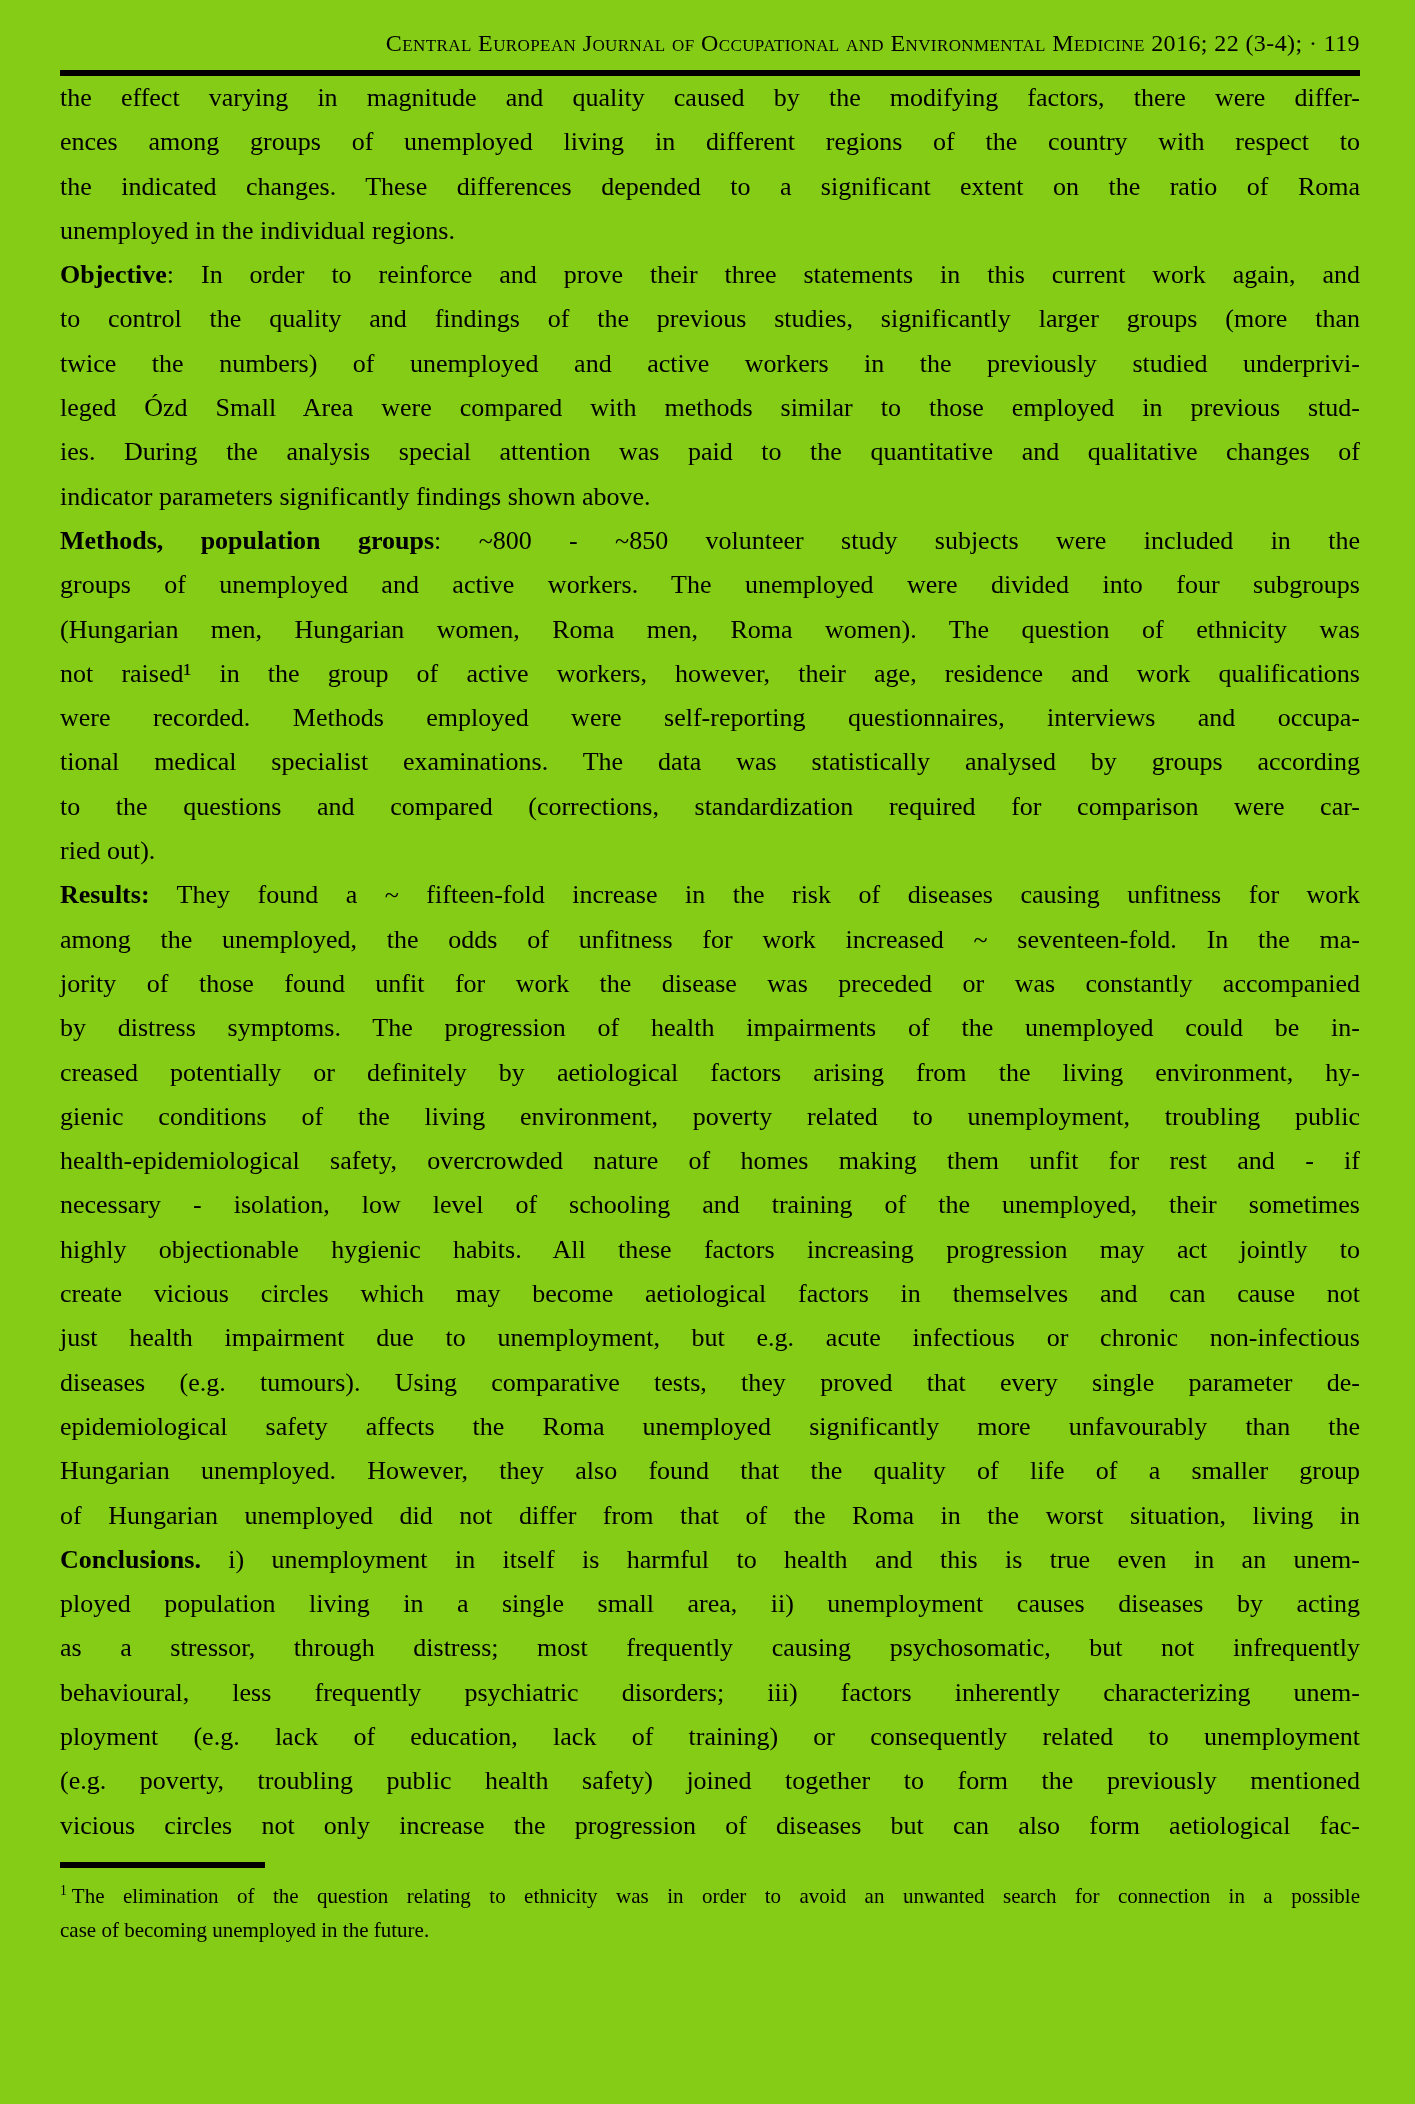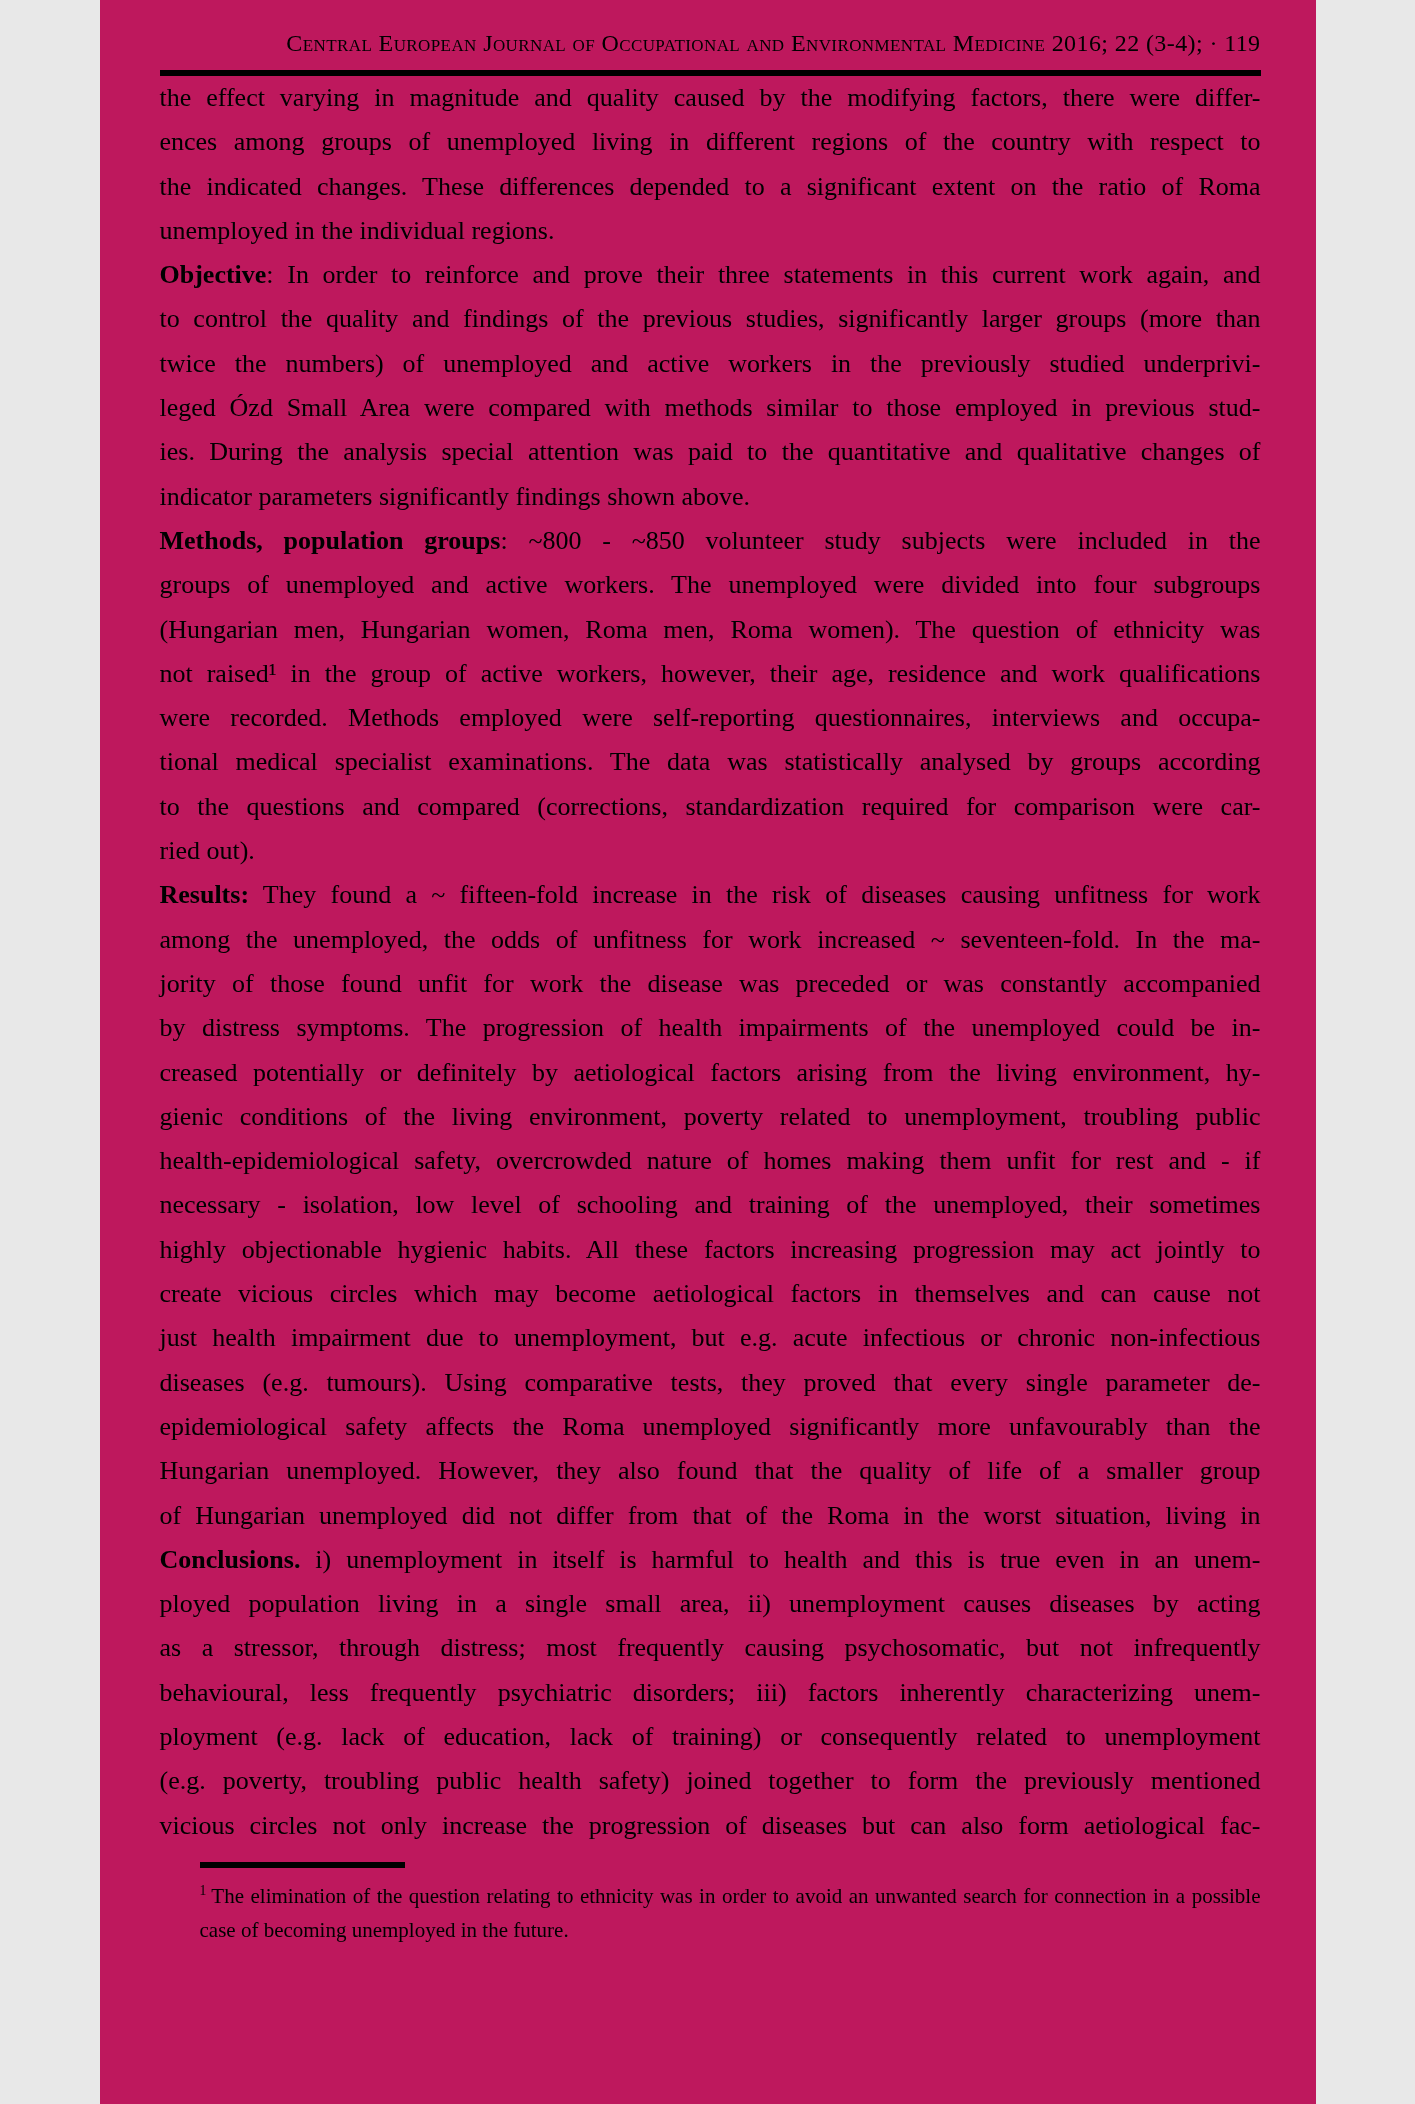--- a/index.html
+++ b/index.html
@@ -1,20 +1,20 @@
 <!DOCTYPE html>
 <html><head>
 <meta charset="utf-8">
 <style>
   html, body { margin: 0; padding: 0; background: #e8e8e8; }
   .page {
-    width: 1216px;
+    width: 1415px;
     height: 2104px;
     margin: 0 auto;
-    background: #be185d;
+    background: #84cc16;
     box-sizing: border-box;
     padding: 28px 55px 0 60px;
     font-family: "Liberation Serif", serif;
     color: #000000;
     position: relative;
     overflow: hidden;
   }
   .header-text {
     text-align: right;
     font-variant: small-caps;
@@ -34,21 +34,21 @@
   }
   .line {
     line-height: 44.3px;
     text-align: justify;
     text-align-last: justify;
   }
   .line.last {
     text-align-last: left;
   }
   .paragraph b { font-weight: bold; }
-  .footnote-section { margin-top: 14px; margin-left: 40px; }
+  .footnote-section { margin-top: 14px; }
   .footnote-rule {
     width: 205px;
     height: 6px;
     background: #000000;
     margin-bottom: 6px;
   }
   .fline {
     font-size: 21px;
     line-height: 34px;
   }

